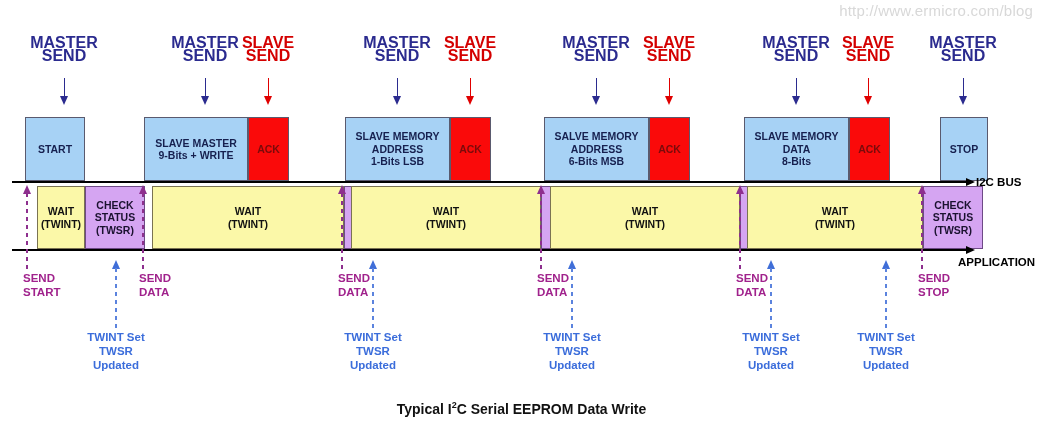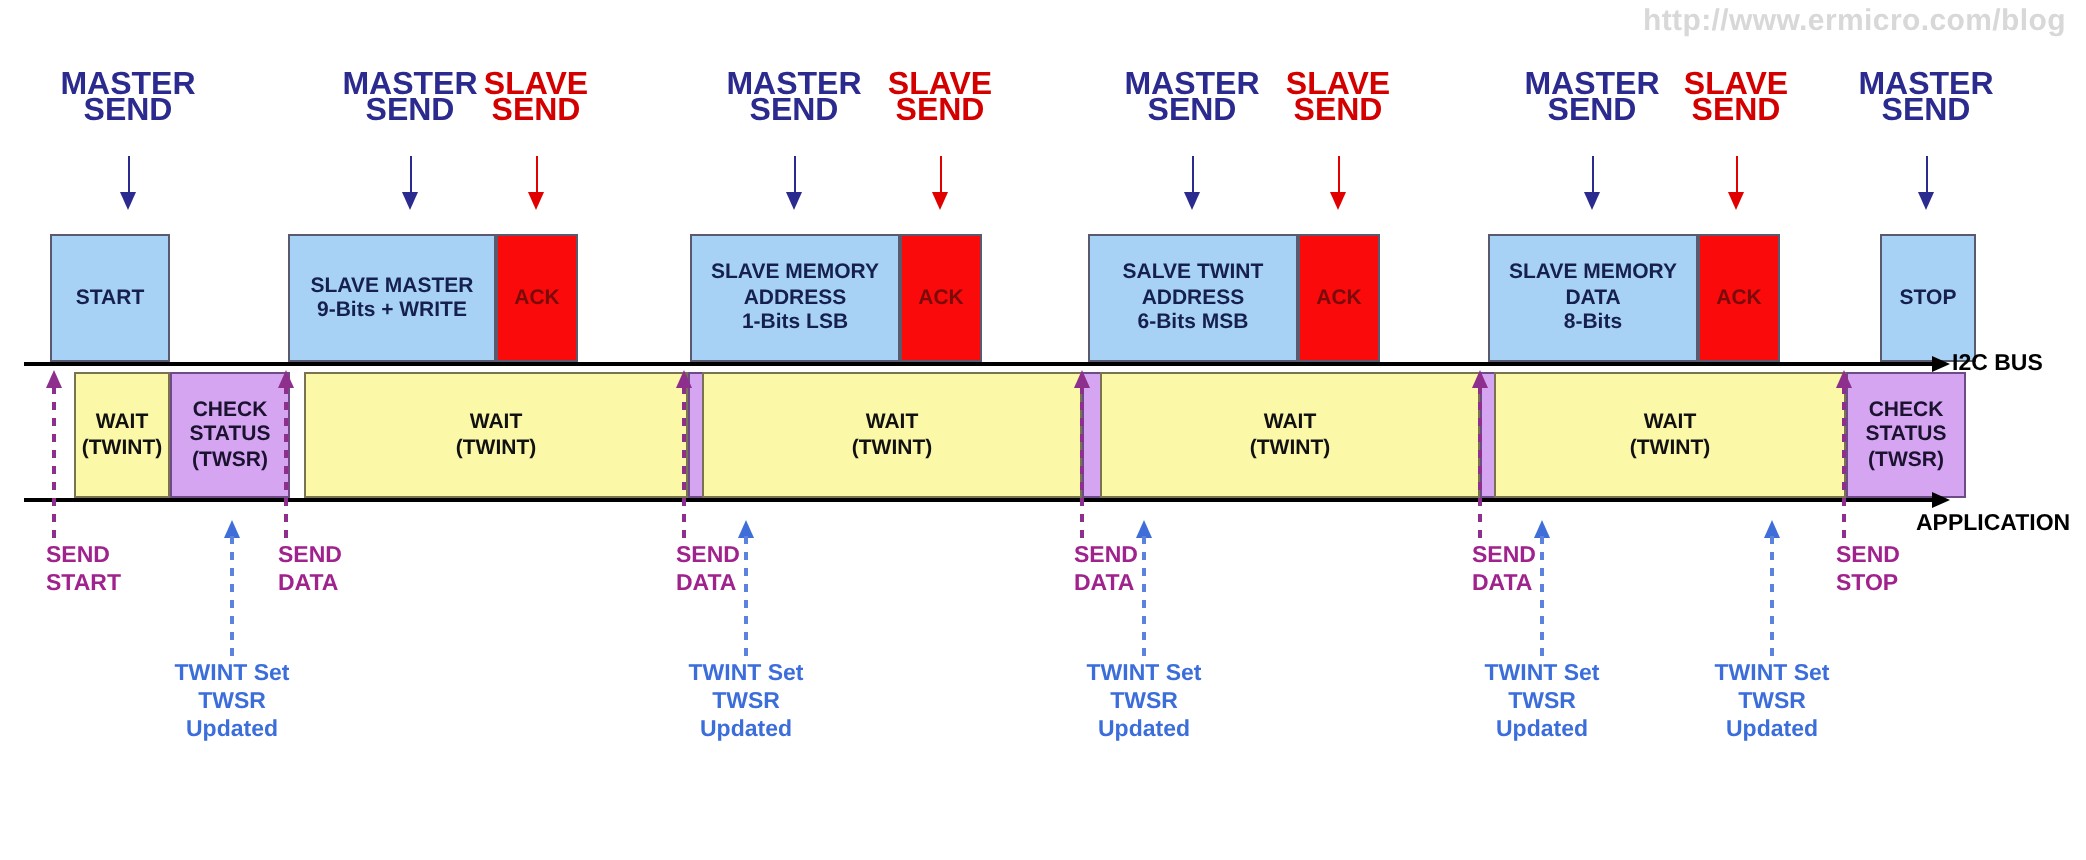--- a/index.html
+++ b/index.html
@@ -9,21 +9,21 @@
     background:#ffffff;
     font-family:"Liberation Sans","DejaVu Sans",sans-serif;
     position:relative;
     overflow:hidden;
   }
   #stage{position:absolute;left:0;top:0;width:1043px;height:430px;}
 
   
   .watermark{
     position:absolute;right:10px;top:2px;
-    font-size:15px;color:#d8d8d8;font-weight:700;
+    font-size:15px;color:#d8d8d8;font-weight:400;
     letter-spacing:.2px;white-space:nowrap;
   }
 
   
   .dir-label{
     position:absolute;text-align:center;
     font-size:16px;font-weight:bold;line-height:13px;
     white-space:nowrap;
   }
   .dir-master{color:#2b2b8f;}
@@ -224,21 +224,21 @@
           <div>1-Bits LSB</div>
         </div>
       </div>
       <div class="blk blk-red" style="left: 450px; top: 117px; width: 41px; height: 64px;">
         <div>
           <div>ACK</div>
         </div>
       </div>
       <div class="blk blk-blue" style="left: 544px; top: 117px; width: 105px; height: 64px;">
         <div>
-          <div>SALVE TWINT</div>
+          <div>SALVE MEMORY</div>
           <div>ADDRESS</div>
           <div>6-Bits MSB</div>
         </div>
       </div>
       <div class="blk blk-red" style="left: 649px; top: 117px; width: 41px; height: 64px;">
         <div>
           <div>ACK</div>
         </div>
       </div>
       <div class="blk blk-blue" style="left: 744px; top: 117px; width: 105px; height: 64px;">
@@ -428,14 +428,17 @@
         <span class="head"></span>
         <span class="shaft" style="height:62px;"></span>
       </div>
       <div class="tw-label" style="left: 836px; top: 330px; width: 100px;">
         <div>TWINT Set</div>
         <div>TWSR</div>
         <div>Updated</div>
       </div>
     </div>
 
+  <div class="caption" style="top:400px;">
+    <span>Typical I</span><sup>2</sup><span>C Serial EEPROM Data Write</span>
+  </div>
 
 </div>
 
 </body></html>

